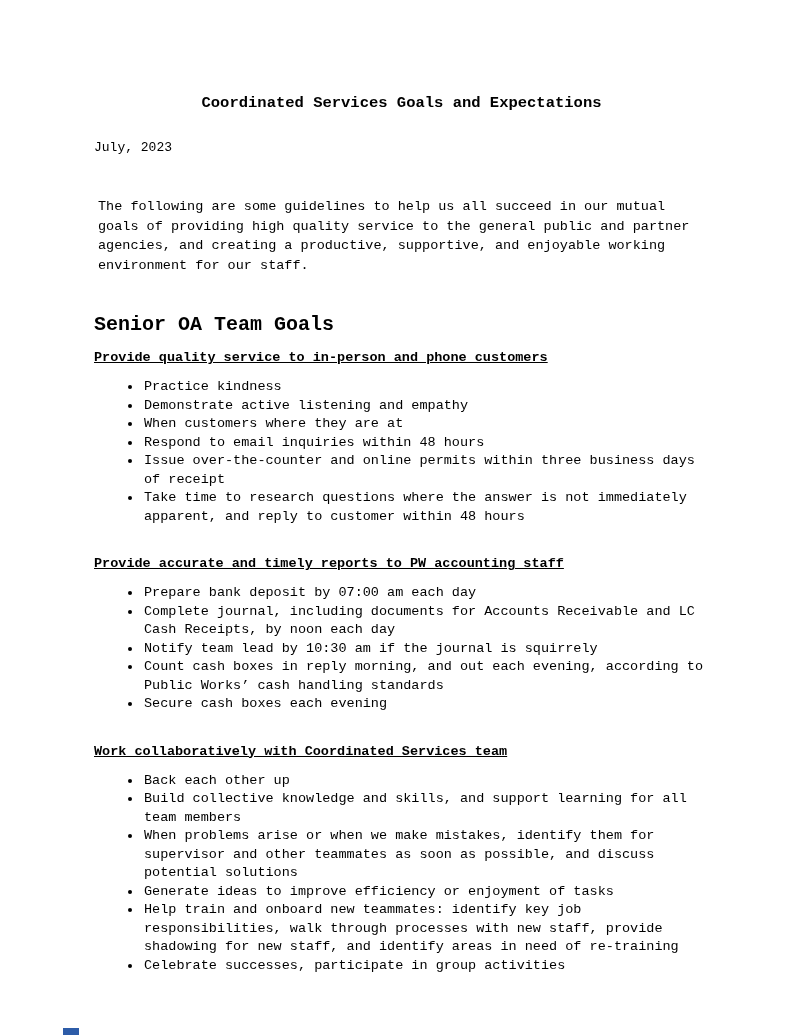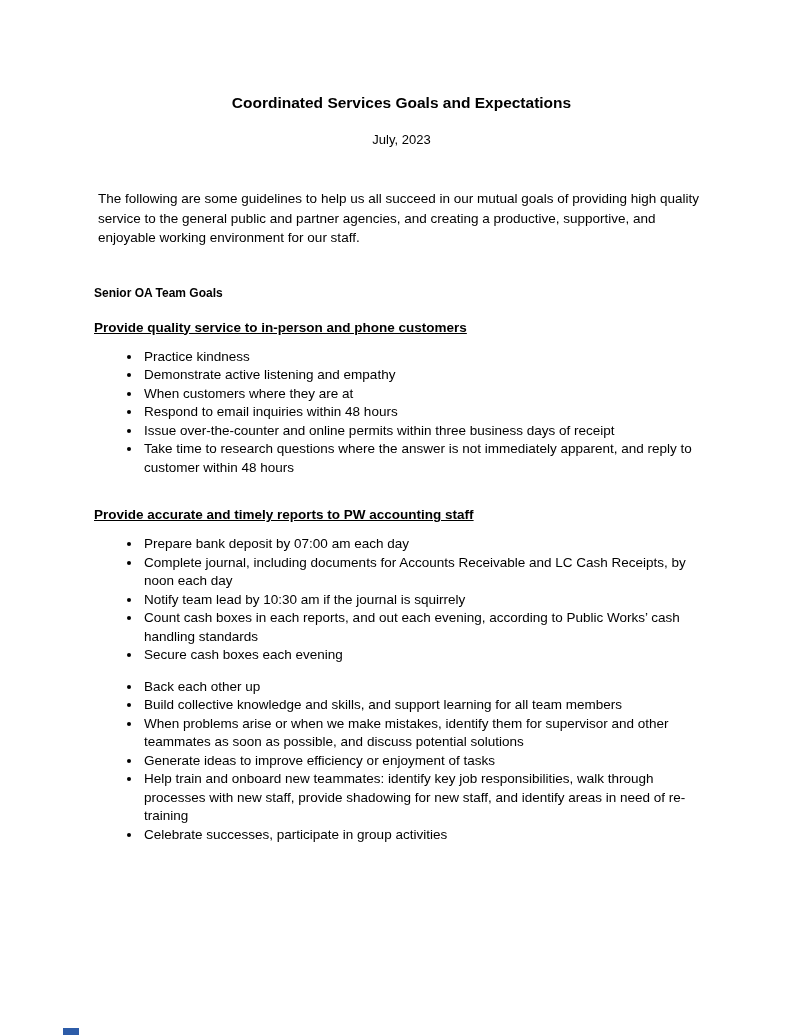--- a/index.html
+++ b/index.html
@@ -13,51 +13,51 @@
     color: #000000;
     font-family: "Liberation Sans", sans-serif;
     position: relative;
     overflow: hidden;
   }
   .page {
     box-sizing: border-box;
     width: 800px;
     height: 894px;
     padding: 0 91px 0 94px;
+    font-family: Liberation Mono, monospace;
   }
   .doc-title {
     margin: 0;
     padding-top: 94px;
     text-align: center;
     font-size: 15.5px;
     font-weight: bold;
   }
   .doc-date {
-    margin-top: 20px;
-    text-align: center;
+    margin-top: 28px;
     font-size: 13px;
   }
   .intro {
     margin: 42px 0 0 4px;
     font-size: 13.5px;
     line-height: 19.5px;
   }
   .main-heading {
     margin: 38px 0 0 0;
-    font-size: 12px;
+    font-size: 20px;
     font-weight: bold;
   }
   .section-heading {
     margin: 30px 0 0 0;
     font-size: 13.5px;
     font-weight: bold;
     text-decoration: underline;
   }
   #sections .section-heading:first-child {
-    margin-top: 20px;
+    margin-top: 14px;
   }
   .bullet-list {
     margin: 13px 0 0 0;
     padding: 0 0 0 48px;
     list-style: disc;
   }
   .bullet-list li {
     font-size: 13.5px;
     line-height: 18.5px;
     padding-left: 2px;
@@ -90,23 +90,24 @@
         <li>When customers where they are at</li>
         <li>Respond to email inquiries within 48 hours</li>
         <li>Issue over-the-counter and online permits within three business days of receipt</li>
         <li>Take time to research questions where the answer is not immediately apparent, and reply to customer within 48 hours</li>
       </ul>
       <h3 class="section-heading">Provide accurate and timely reports to PW accounting staff</h3>
       <ul class="bullet-list">
         <li>Prepare bank deposit by 07:00 am each day</li>
         <li>Complete journal, including documents for Accounts Receivable and LC Cash Receipts, by noon each day</li>
         <li>Notify team lead by 10:30 am if the journal is squirrely</li>
-        <li>Count cash boxes in each reports, and out each evening, according to Public Works’ cash handling standards</li>
+        <li>Count cash boxes in reply morning, and out each evening, according to Public Works’ cash handling standards</li>
         <li>Secure cash boxes each evening</li>
       </ul>
+      <h3 class="section-heading">Work collaboratively with Coordinated Services team</h3>
       <ul class="bullet-list">
         <li>Back each other up</li>
         <li>Build collective knowledge and skills, and support learning for all team members</li>
         <li>When problems arise or when we make mistakes, identify them for supervisor and other teammates as soon as possible, and discuss potential solutions</li>
         <li>Generate ideas to improve efficiency or enjoyment of tasks</li>
         <li>Help train and onboard new teammates: identify key job responsibilities, walk through processes with new staff, provide shadowing for new staff, and identify areas in need of re-training</li>
         <li>Celebrate successes, participate in group activities</li>
       </ul>
     </div>
 </div>

